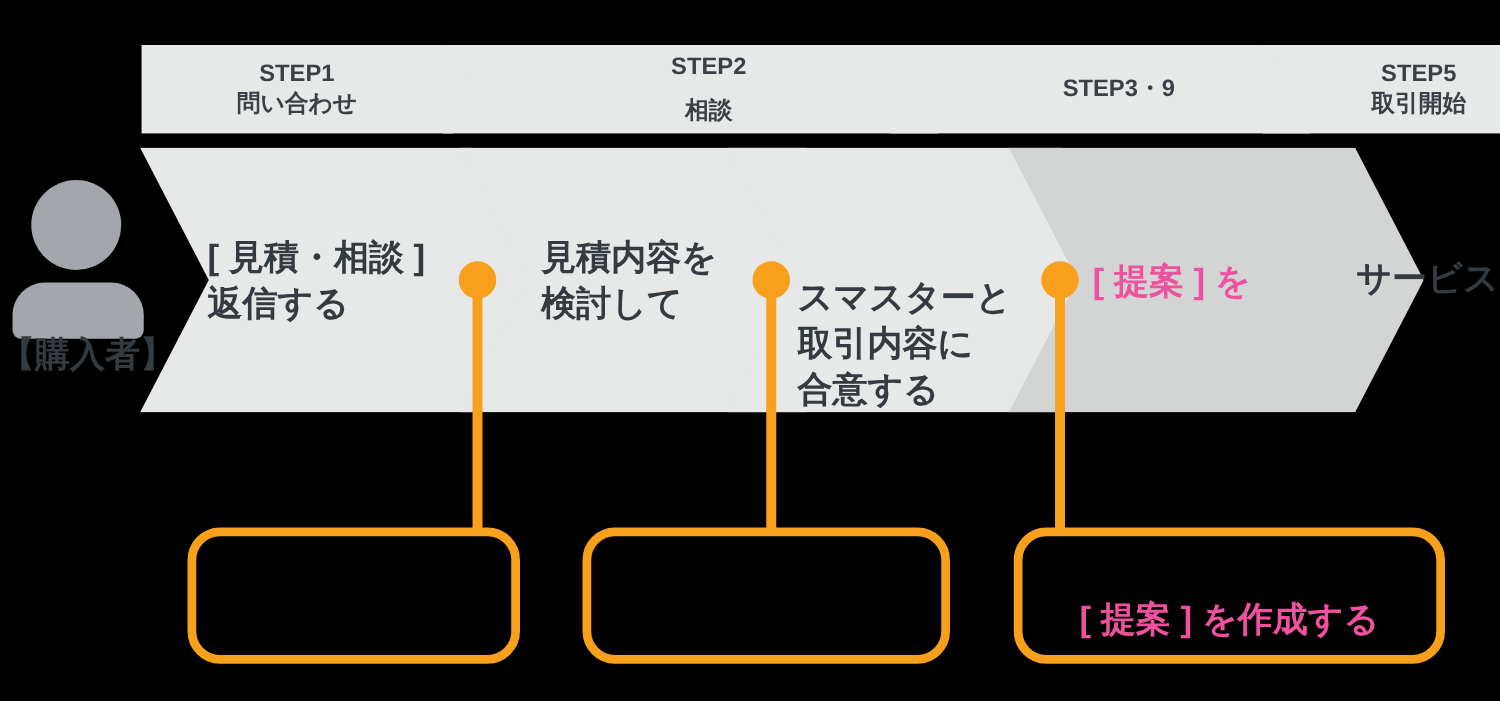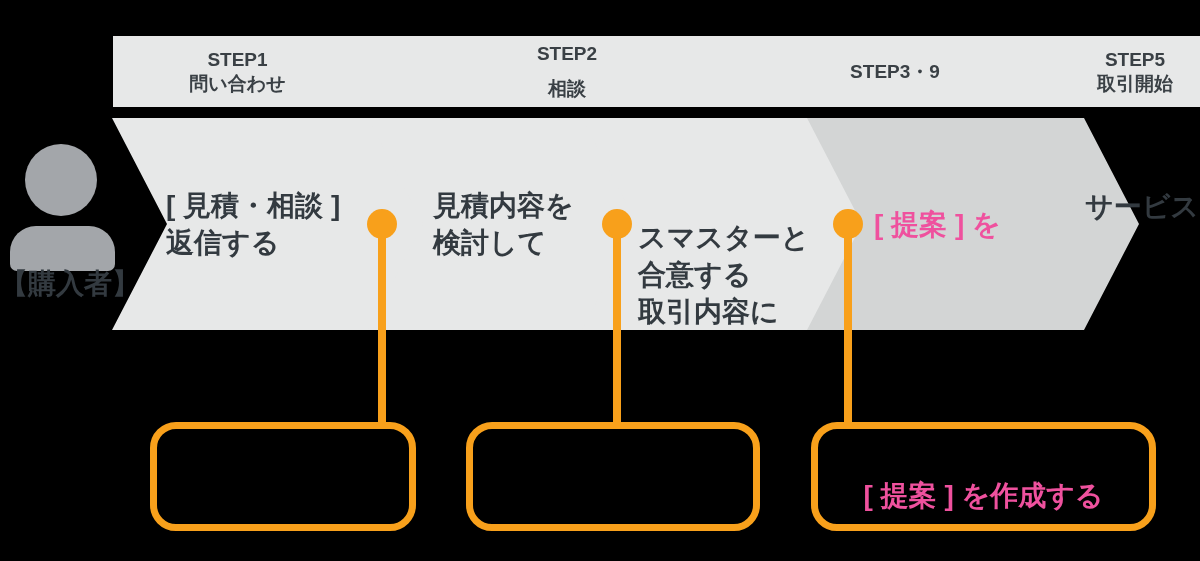--- a/index.html
+++ b/index.html
@@ -34,21 +34,21 @@
     color:var(--text-dark);font-weight:bold;font-size:28px;line-height:37px;
   }
   .chev.dark{background:var(--band-gray-dark);}
   .chev .ln{white-space:nowrap;}
   .chev.pink{color:var(--accent-pink);}
   
   .actor-head{position:absolute;left:25px;top:144px;width:72px;height:72px;border-radius:50%;background:var(--icon-gray);}
   .actor-body{position:absolute;left:10px;top:226px;width:105px;height:45px;border-radius:26px 26px 7px 7px;background:var(--icon-gray);}
   .actor-label{position:absolute;left:0;top:267px;width:124px;text-align:center;color:var(--text-dark);font-weight:bold;font-size:28px;line-height:34px;white-space:nowrap;}
   
-  .result{position:absolute;left:1085px;top:188px;color:var(--text-dark);font-weight:bold;font-size:28px;line-height:37px;}
+  .result{position:absolute;left:1085px;top:204px;color:var(--text-dark);font-weight:bold;font-size:28px;line-height:37px;}
   
   .dot{position:absolute;top:209px;width:30px;height:30px;border-radius:50%;background:var(--accent-orange);z-index:4;}
   .vline{position:absolute;top:224px;width:8px;height:199px;background:var(--accent-orange);z-index:3;}
   
   .callout{
     position:absolute;top:422px;height:109px;box-sizing:border-box;
     border:7px solid var(--accent-orange);border-radius:26px;background:transparent;z-index:5;
     display:flex;align-items:flex-end;justify-content:center;
     color:var(--accent-pink);font-weight:bold;font-size:28px;line-height:37px;
     padding-bottom:10px;
@@ -96,22 +96,22 @@
   <div class="chev" id="chev-1">
     <span class="ln">[ 見積・相談 ]</span>
     <span class="ln">返信する</span>
   </div>
   <div class="chev" id="chev-2">
     <span class="ln">見積内容を</span>
     <span class="ln">検討して</span>
   </div>
   <div class="chev" id="chev-3">
     <span class="ln">スマスターと</span>
+    <span class="ln">取引内容に</span>
     <span class="ln">合意する</span>
-    <span class="ln">取引内容に</span>
   </div>
   <div class="chev dark pink" id="chev-4">
     <span class="ln">[ 提案 ] を</span>
   </div>
 
   <div class="result">
     <div>サービス</div>
   </div>
 
   <div class="vline" id="vline-1"></div>

